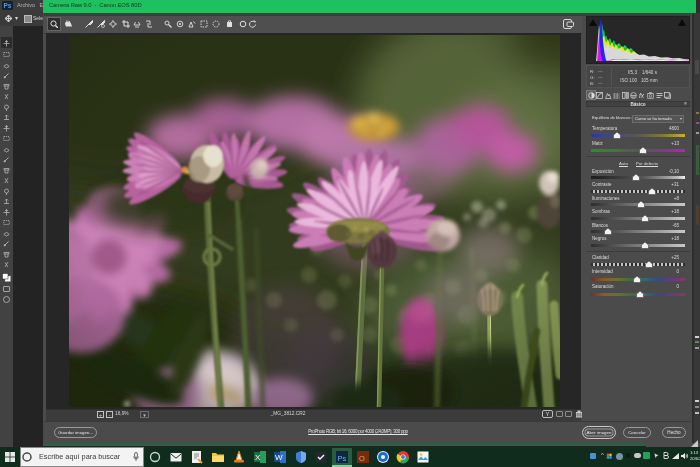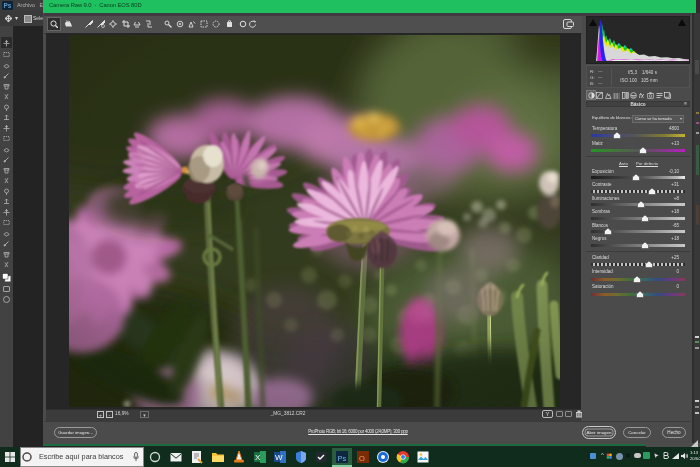--- a/index.html
+++ b/index.html
@@ -701,21 +701,21 @@
         <rect x="5.4" y="5.4" width="4.6" height="4.6" fill="#e8e8e8"></rect>
       </svg>
     </div>
     <div class="abs" style="left:20px;top:447px;"></div>
     <div class="abs" style="left:20px;top:0px;width:124px;height:20px;background:#f3f3f3;border:1px solid #888;box-sizing:border-box;"></div>
     <div class="abs" style="left:22px;top:5px;width:10px;height:10px;">
       <svg width="10" height="10">
         <circle cx="5" cy="5" r="4" fill="none" stroke="#4a4a4a" stroke-width="1.5"></circle>
       </svg>
     </div>
-    <div class="abs" style="left:39px;top:6px;font-size:7.3px;color:#3a3a3a;">Escribe aquí para blancos</div>
+    <div class="abs" style="left:39px;top:6px;font-size:7.3px;color:#3a3a3a;">Escribe aquí para buscar</div>
     <div class="abs" style="left:133px;top:5px;width:6px;height:10px;">
       <svg width="6" height="10">
         <rect x="1.6" y="0.5" width="2.8" height="5" rx="1.4" fill="none" stroke="#555" stroke-width="0.9"></rect>
         <path d="M0.7 4.5 a2.3 2.3 0 0 0 4.6 0 M3 7 v2" stroke="#555" stroke-width="0.9" fill="none"></path>
       </svg>
     </div>
   </div>
 
 <div class="abs" style="left:586px;top:16px;width:104px;height:48px;background:#272727;border:1px solid #202020;box-sizing:border-box;">
   <svg width="102" height="46" style="position:absolute;left:0;top:0;">

